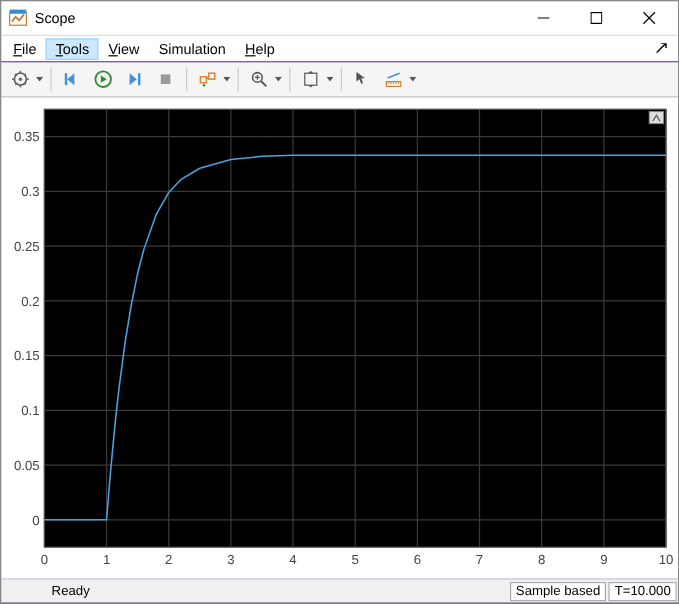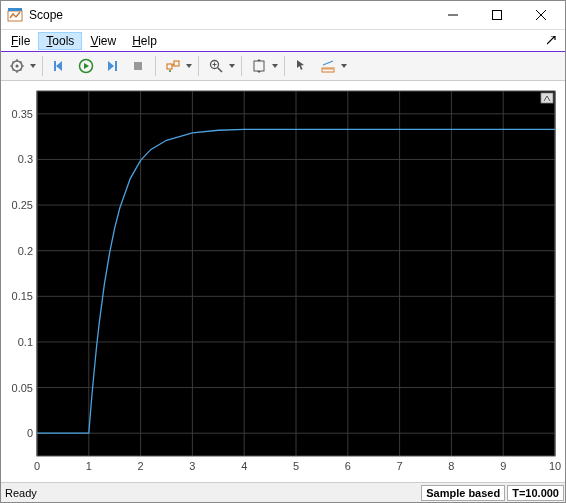--- a/index.html
+++ b/index.html
@@ -16,22 +16,22 @@
 .menu-item.selected { background: #cce8ff; border: 1px solid #99d1ff; padding: 1px 7px; text-align: right; }
 .menu-item u { text-decoration: underline; }
 .toolbar { height: 30px; display: flex; align-items: center; padding: 2px 4px; background: #f5f5f5; border-bottom: 1px solid #ccc; gap: 2px; }
 .tbtn { width: 24px; height: 24px; display: flex; align-items: center; justify-content: center; border: 1px solid transparent; cursor: default; }
 .tbtn svg { pointer-events: none; }
 .sep { width: 1px; height: 20px; background: #ccc; margin: 0 3px; }
 .dd { width: 8px; display: flex; align-items: center; justify-content: center; margin-left: -2px; }
 .plot-area { flex: 1; background: #fff; padding: 4px; position: relative; }
 .plot-canvas { width: 100%; height: 100%; display: block; }
 .statusbar { height: 20px; display: flex; align-items: center; background: #f0f0f0; border-top: 1px solid #ccc; font-size: 11px; }
-.status-left { flex: 1; padding-left: 4px; }
-.status-cell { border: 1px solid #aaa; padding: 1px 4px; margin: 0 1px; background: #fff; height: 16px; display: flex; align-items: center; font-weight: bold; }
+.status-left { flex: 1; padding-left: 4px; margin-left: 38px; }
+.status-cell { border: 1px solid #aaa; padding: 1px 4px; margin: 0 1px; background: #fff; height: 16px; display: flex; align-items: center; }
 .mini-icon-right { width: 14px; height: 14px; display:flex; align-items:center; justify-content:center; margin-right:4px; }
 </style>
 </head>
 <body>
 
 <div class="window">
 
   <div class="titlebar">
     <span class="title-icon">
       <svg width="16" height="16" viewBox="0 0 16 16">
@@ -58,20 +58,21 @@
             <line x1="10" y1="0" x2="0" y2="10" stroke="#000" stroke-width="1"></line>
           </svg>
       </div>
     </div>
   </div>
 
   <div class="menubar">
     <div class="menu-item"><span><u>F</u><span>ile</span></span></div>
     <div class="menu-item selected"><span><u>T</u><span>ools</span></span></div>
     <div class="menu-item"><span><u>V</u><span>iew</span></span></div>
+    <div class="menu-item"><span>Simulation</span></div>
     <div class="menu-item"><span><u>H</u><span>elp</span></span></div>
     <div class="spacer"></div>
     <div class="mini-icon-right">
       <svg width="10" height="10">
           <path d="M0 8 L8 0 M4 0 L8 0 L8 4" stroke="#000" stroke-width="1.2" fill="none"></path>
         </svg>
     </div>
   </div>
 
   <div class="toolbar">

